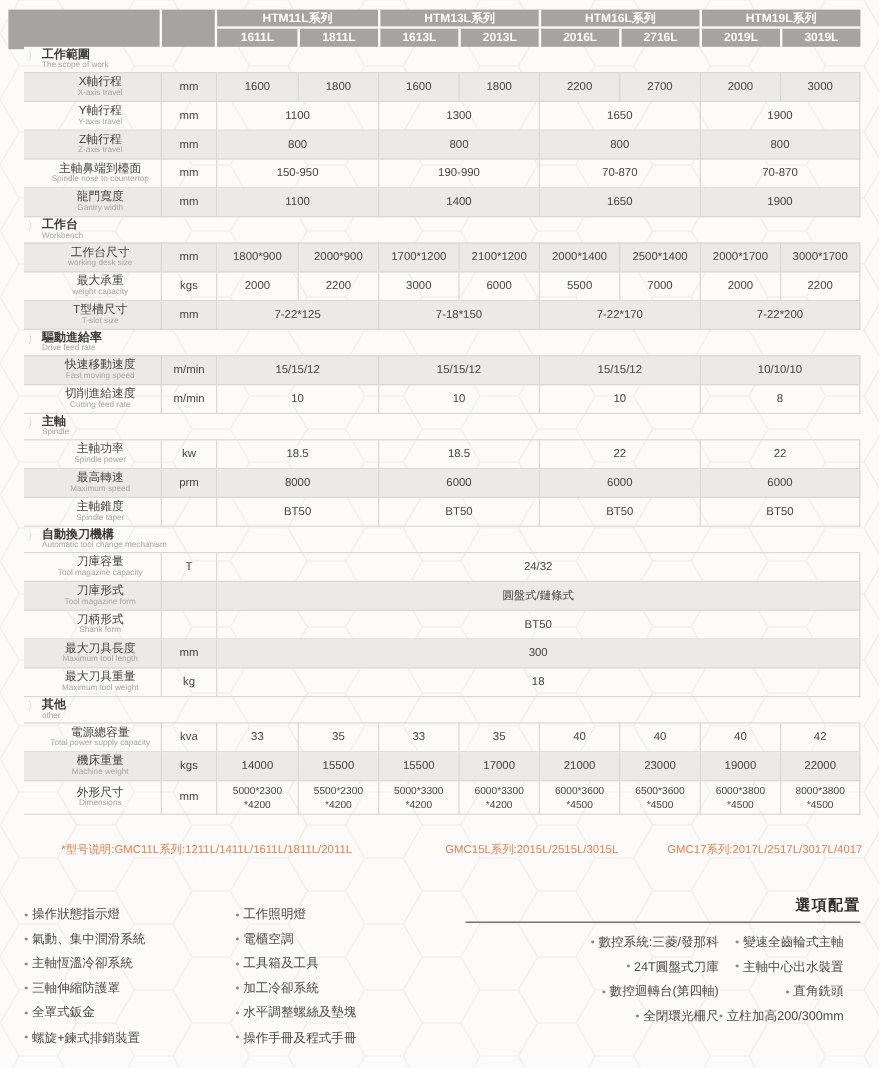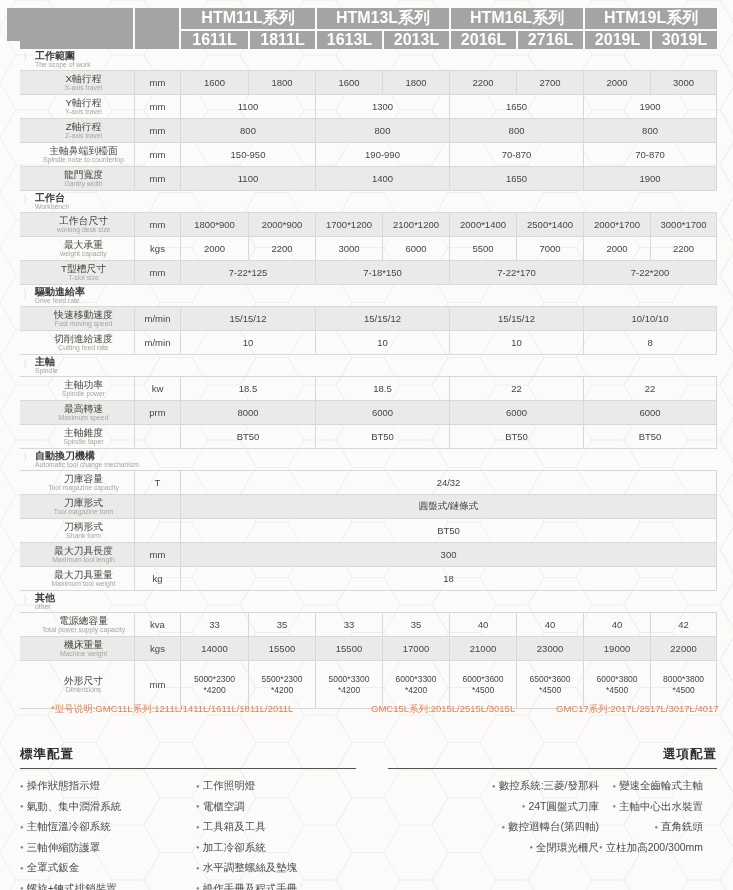--- a/index.html
+++ b/index.html
@@ -19,21 +19,21 @@
   .content{position:relative;z-index:1;}
 
   
   .hdr-ext{position:absolute;left:7px;top:8px;width:13px;height:33px;background:var(--hdr);}
 
   .sheet{position:absolute;left:20px;top:8px;}
   table{border-collapse:separate;border-spacing:0;table-layout:fixed;width:697px;}
   th,td{vertical-align:middle;}
 
   
-  .h{background:var(--hdr);color:#fff;font-weight:bold;font-size:16px;text-align:center;}
+  .h{background:var(--hdr);color:#fff;font-weight:bold;font-size:10px;text-align:center;}
   .corner1{border-right:2px solid var(--pagebg);}
   .corner2{border-right:2px solid var(--pagebg);}
   th.s{height:16px;border-bottom:2px solid var(--pagebg);}
   th.s.gap{border-left:2px solid var(--pagebg);}
   th.m{height:15px;margin-top:12px;}
   th.m.gap{border-left:2px solid var(--pagebg);}
 
   
   td.sec{height:21px;padding:2px 0 1px 15px;}
   .sec-in{position:relative;line-height:1;}
@@ -45,21 +45,21 @@
   tr.r td{border-bottom:1px solid var(--line);height:24px;}
   tr.r.first td{border-top:1px solid var(--line);}
   tr.g td{background:var(--stripe);}
   td.lbl{padding:2px 2px 2px 15px;border-right:1px solid var(--line);text-align:center;}
   .lbl-cn{font-size:9.8px;color:#44443f;line-height:11px;white-space:nowrap;}
   .lbl-en{font-size:6.8px;color:var(--sub);line-height:8px;white-space:nowrap;}
   td.unit{text-align:center;font-size:9.5px;color:var(--txt);border-right:1px solid var(--line);}
   td.v{text-align:center;font-size:9.5px;color:var(--txt);}
   td.v + td.v{border-left:1px solid var(--line);}
   td.v:last-child{border-right:1px solid var(--line);}
-  tr.dims td{height:48px;}
+  tr.dims td{height:28px;}
   tr.dims td.v{font-size:8.5px;line-height:11px;white-space:pre-line;}
 
   
   .notes{position:absolute;left:10px;top:701px;width:712px;}
   .note1{font-size:9.5px;color:var(--accent);white-space:nowrap;line-height:15px;}
   .note1 .p1{display:inline-block;width:320px;margin-left:41px;}
   .note1 .p2{display:inline-block;width:185px;}
   .note2{font-size:9.5px;color:#5a5a58;line-height:14px;}
 
   
@@ -437,21 +437,20 @@
       </table>
     </div>
 
     <div class="notes">
       <div class="note1">
         <span class="p1">*型号说明:GMC11L系列:1211L/1411L/1611L/1811L/2011L</span><span class="p2">GMC15L系列:2015L/2515L/3015L</span><span class="p3">GMC17系列:2017L/2517L/3017L/4017</span>
       </div>
     </div>
 
     <div class="cfg std">
-      <div class="cfg-title">標準配置</div>
       <div class="cfg-cols">
         <ul class="col1">
             <li><span class="bullet">●</span><span>操作狀態指示燈</span></li>
             <li><span class="bullet">●</span><span>氣動、集中潤滑系統</span></li>
             <li><span class="bullet">●</span><span>主軸恆溫冷卻系統</span></li>
             <li><span class="bullet">●</span><span>三軸伸縮防護罩</span></li>
             <li><span class="bullet">●</span><span>全罩式鈑金</span></li>
             <li><span class="bullet">●</span><span>螺旋+鍊式排銷裝置</span></li>
           </ul>
         <ul class="col2">

